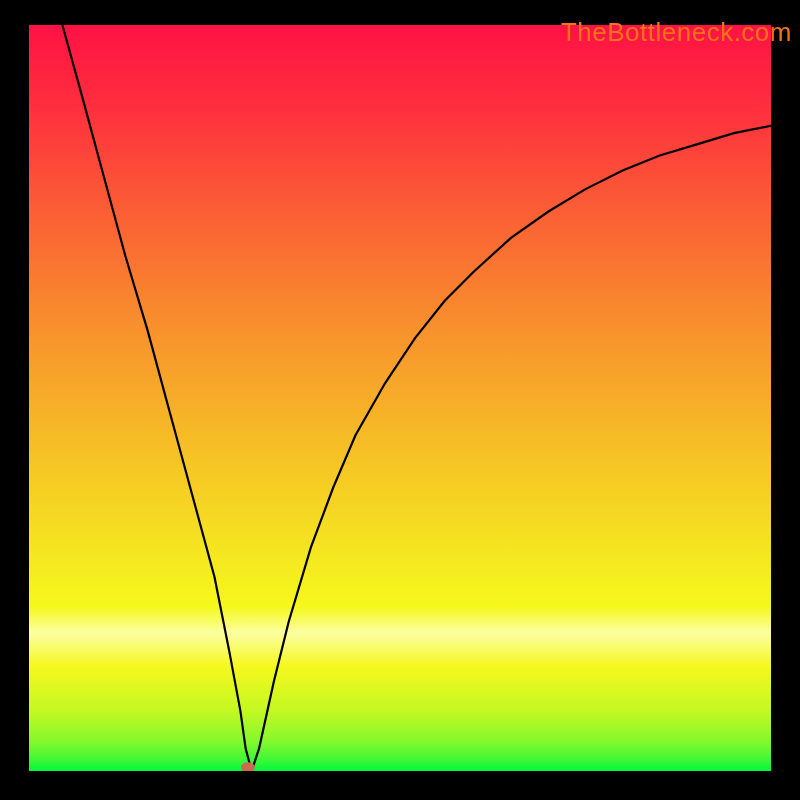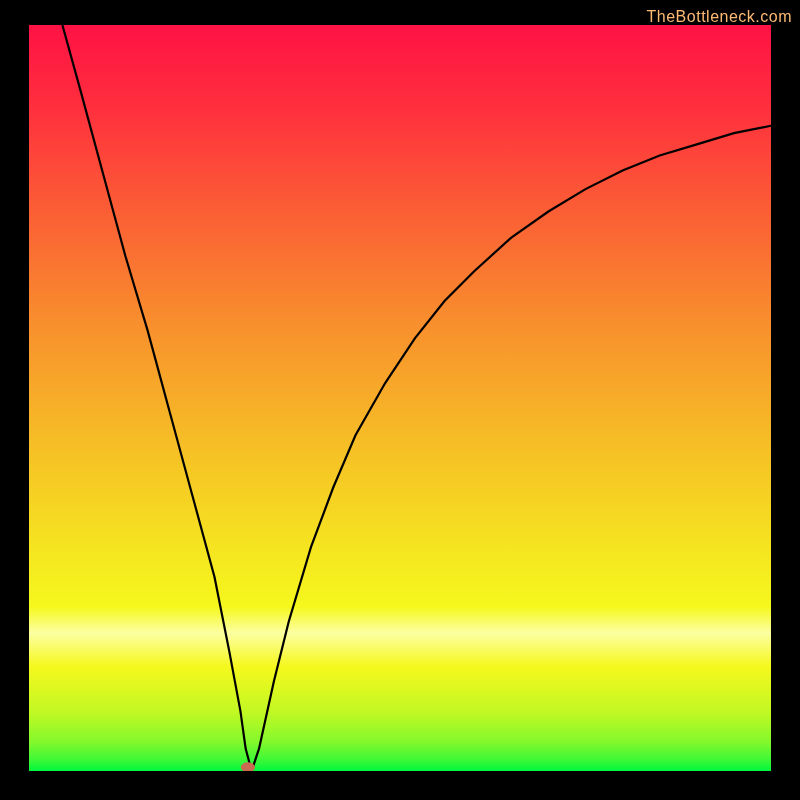--- a/index.html
+++ b/index.html
@@ -1,17 +1,17 @@
 <!DOCTYPE html>
 <html><head>
 <meta charset="utf-8">
 <style>
   * { margin: 0; padding: 0; box-sizing: border-box; }
   body { width: 800px; height: 800px; background: #000; position: relative; font-family: Arial, sans-serif; }
-  .watermark { position: absolute; top: 8px; right: 8px; color: #fdba74; font-size: 16px; letter-spacing: 0.5px; z-index: 10; }
+  .watermark { position: absolute; top: 17px; right: 8px; color: #f97316; font-size: 26px; letter-spacing: 0.5px; z-index: 10; }
   .plot-area { position: absolute; left: 29px; top: 25px; width: 742px; height: 746px; }
   .gradient-bg { width: 100%; height: 100%; position: absolute; }
   .curve-svg { width: 100%; height: 100%; position: absolute; top: 0; left: 0; }
 </style>
 </head>
 <body>
 
 <div class="watermark">TheBottleneck.com</div>
 
 <div class="plot-area">

